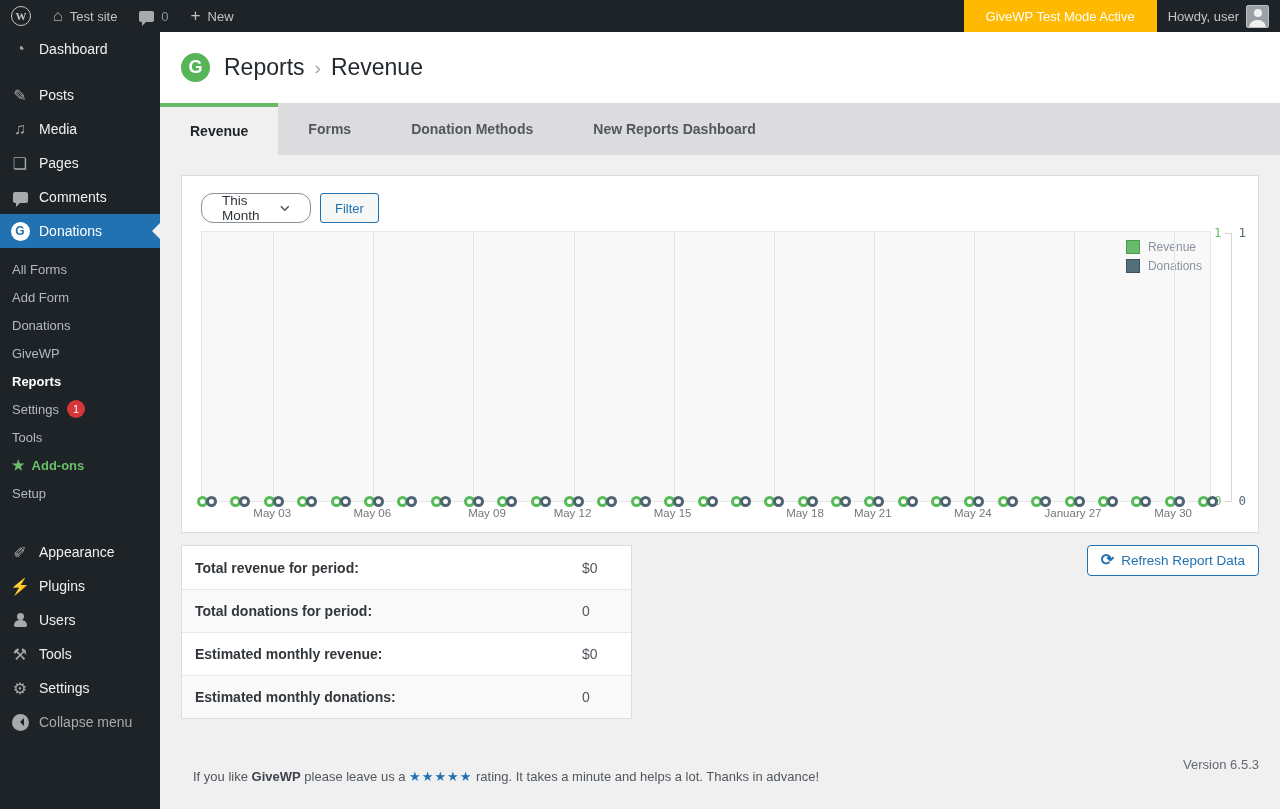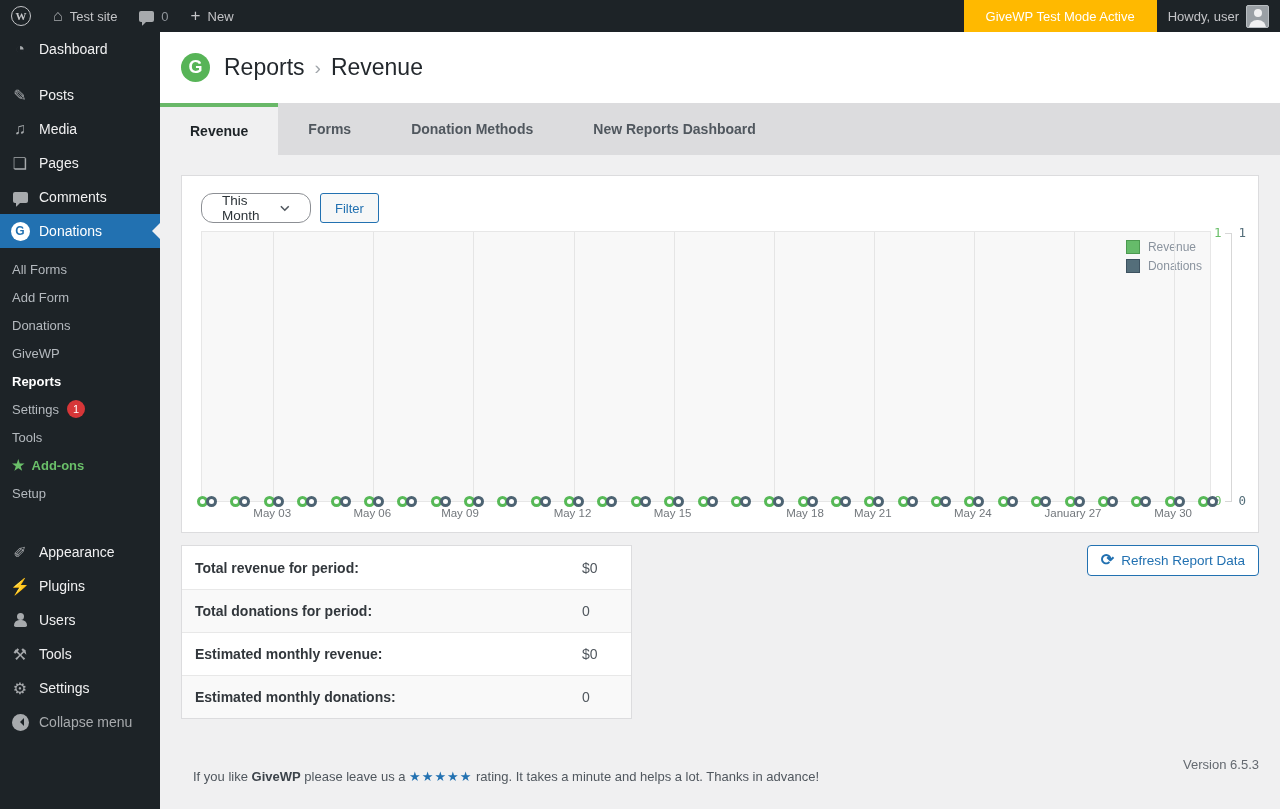--- a/index.html
+++ b/index.html
@@ -376,21 +376,21 @@
         <div class="y-axes">
           <div class="yline"></div>
           <span class="ytick green t">1</span>
           <span class="ytick green b">0</span>
           <span class="ytick slate t">1</span>
           <span class="ytick slate b">0</span>
         </div>
         <div class="x-labels">
             <div class="x-label" style="left: 71.2px;">May 03</div>
             <div class="x-label" style="left: 171.3px;">May 06</div>
-            <div class="x-label" style="left: 259px;">May 09</div>
+            <div class="x-label" style="left: 286px;">May 09</div>
             <div class="x-label" style="left: 371.5px;">May 12</div>
             <div class="x-label" style="left: 471.6px;">May 15</div>
             <div class="x-label" style="left: 604px;">May 18</div>
             <div class="x-label" style="left: 671.8px;">May 21</div>
             <div class="x-label" style="left: 771.9px;">May 24</div>
             <div class="x-label" style="left: 872px;">January 27</div>
             <div class="x-label" style="left: 972.1px;">May 30</div>
           </div>
       </div>
     </div>

